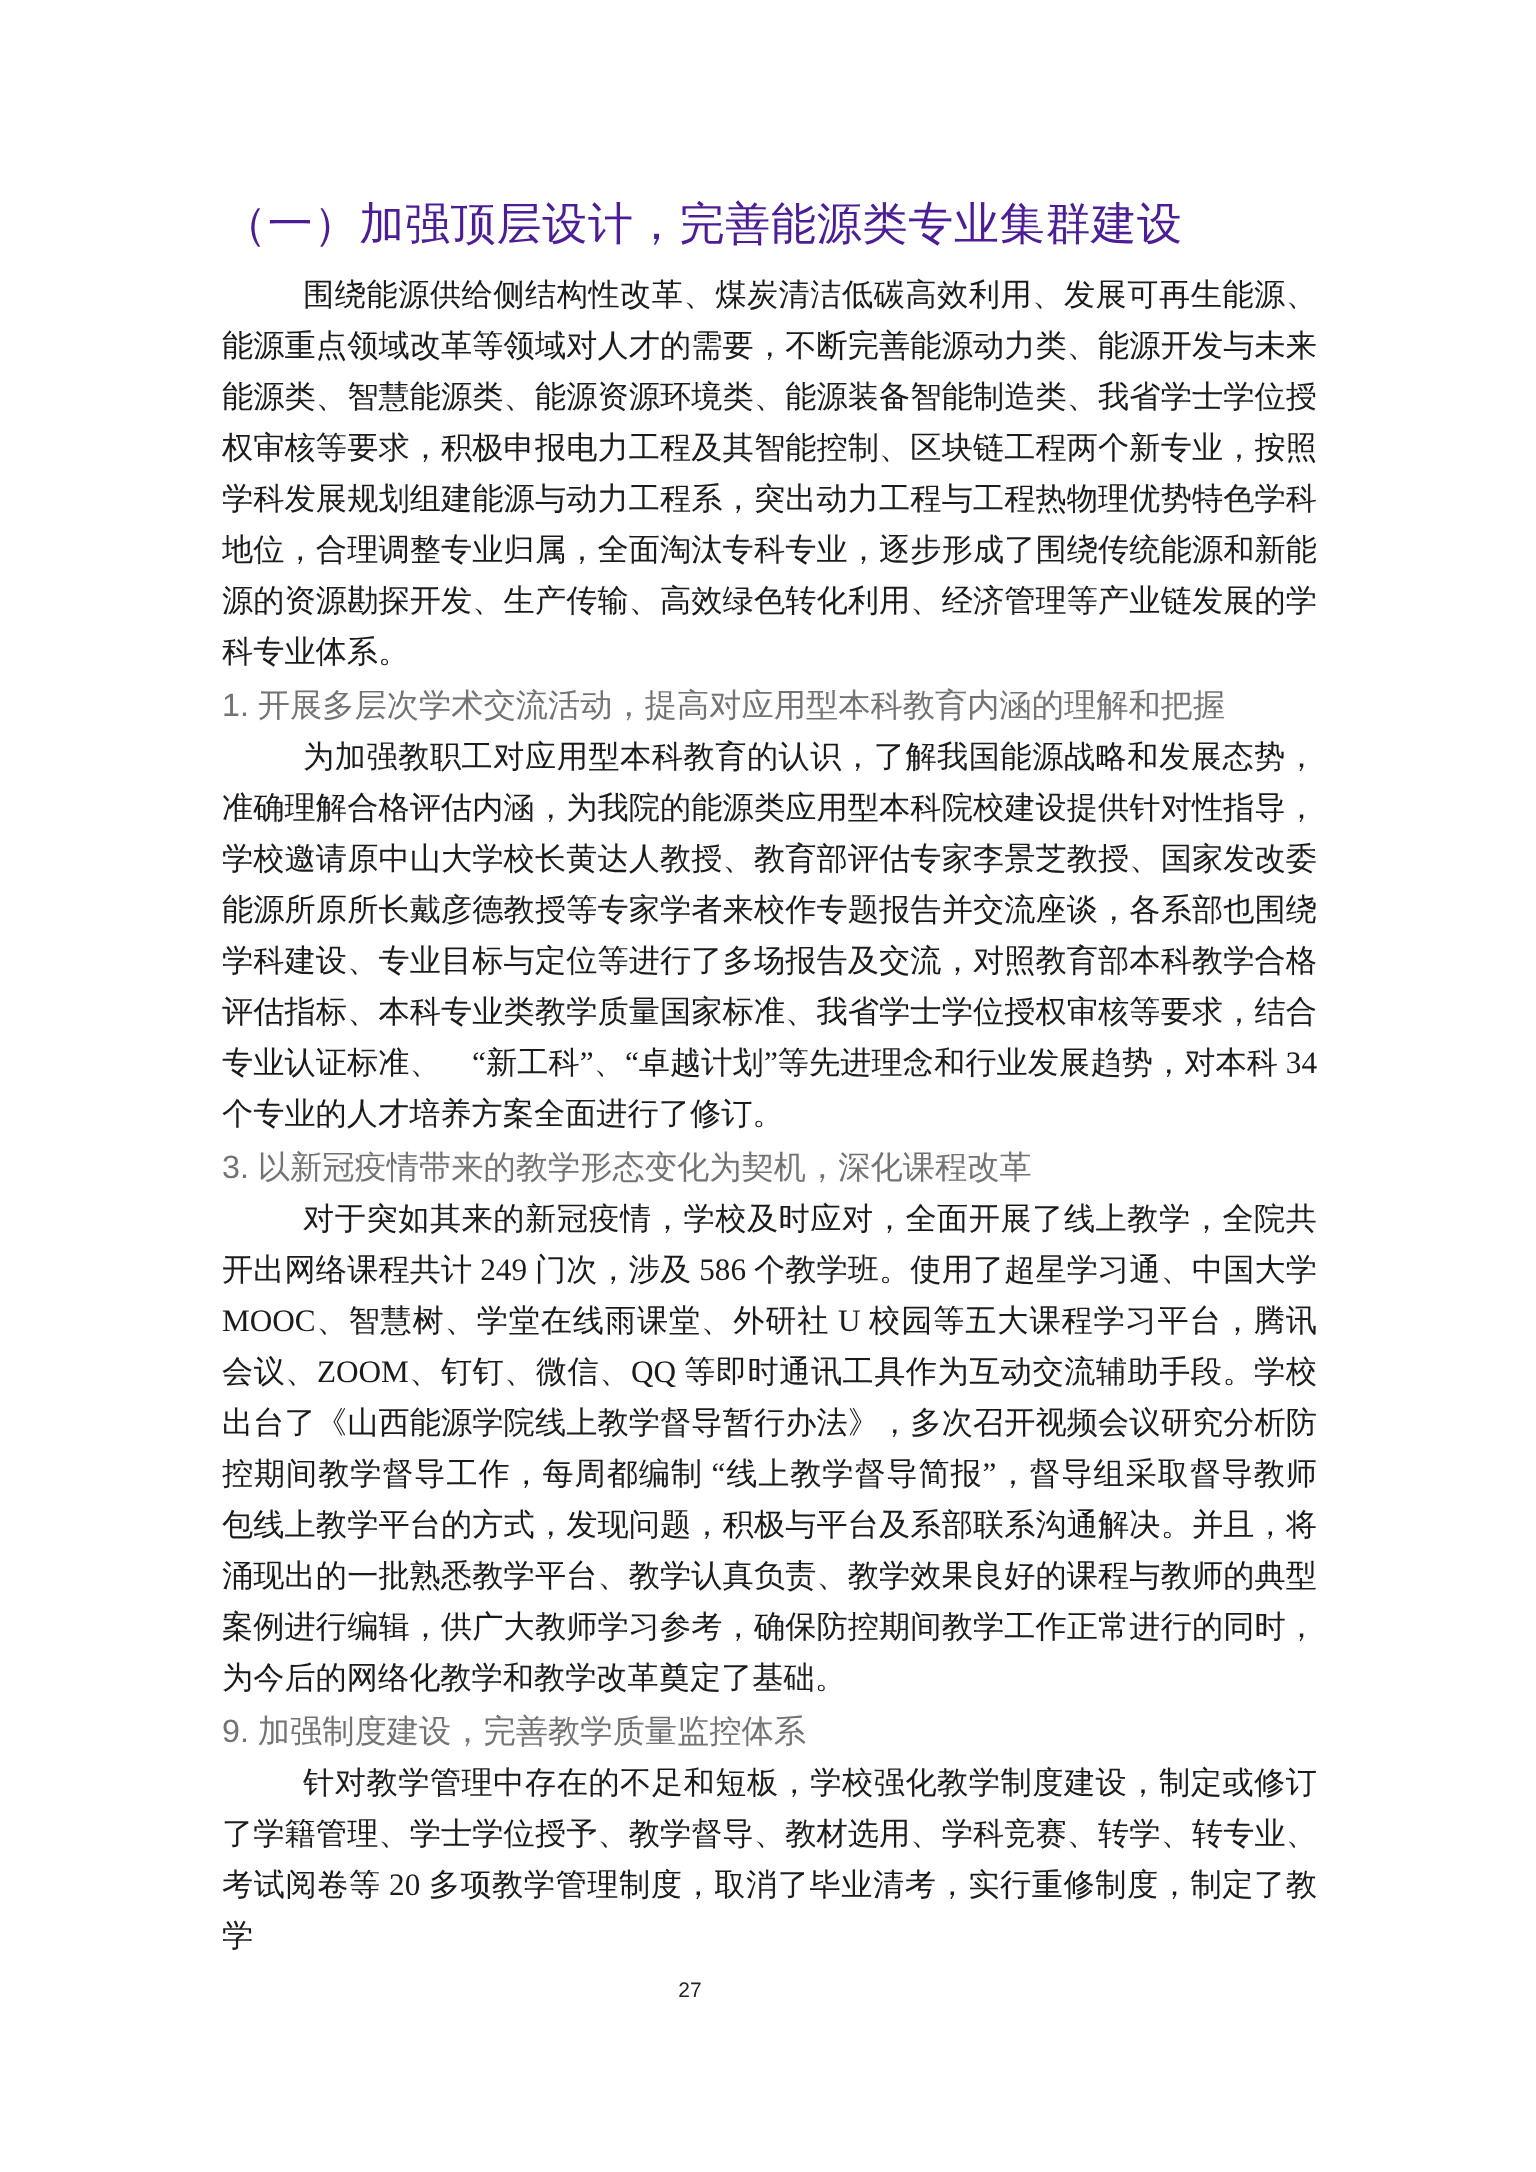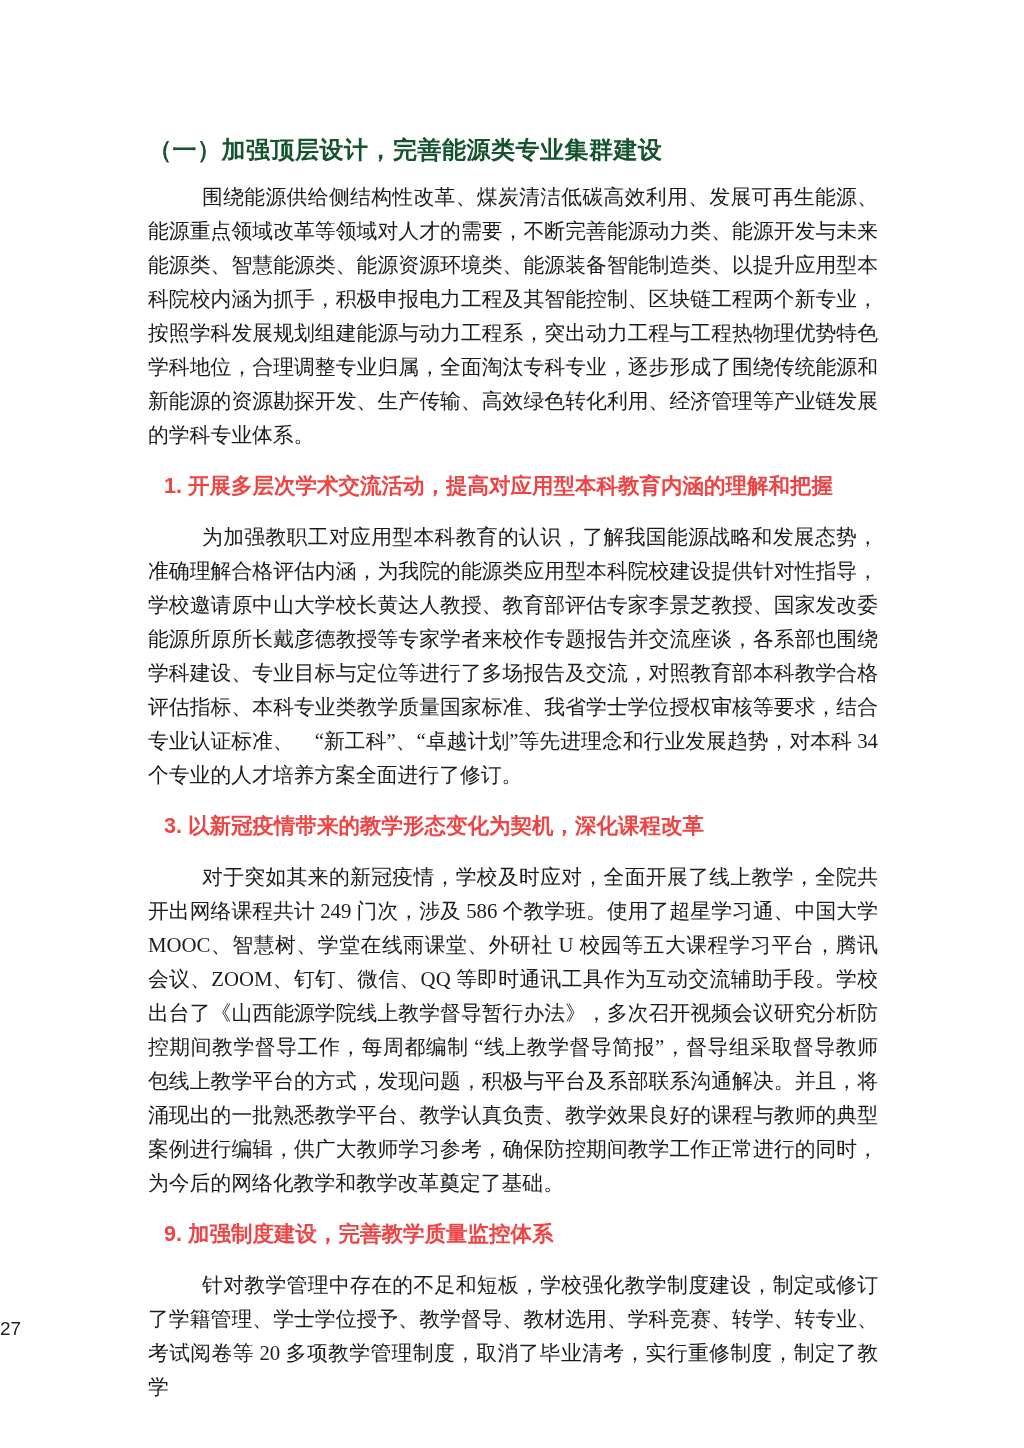--- a/index.html
+++ b/index.html
@@ -16,67 +16,68 @@
     overflow: hidden;
   }
   .content {
     position: absolute;
     left: 148px;
     top: 130px;
     width: 730px;
   }
   .h1 {
     font-family: "Liberation Sans", "DejaVu Sans", sans-serif;
-    font-weight: 700;
-    font-size: 24px;
+    font-weight: 400;
+    font-size: 30px;
     line-height: 40px;
     letter-spacing: 0.5px;
     margin: 6px 0 3px 0;
     white-space: nowrap;
-    color: #14532d;
+    color: #4c1d95;
   }
   .h1.first {
     margin-top: 0;
     margin-bottom: 10px;
   }
   .h2 {
     font-family: "Liberation Sans", "DejaVu Sans", sans-serif;
-    font-weight: 700;
+    font-weight: 400;
     font-size: 21.5px;
     line-height: 36px;
-    margin: 16px;
+    margin: 0;
     white-space: nowrap;
-    color: #ef4444;
+    color: #737373;
   }
   .para {
     font-family: "Liberation Serif", "DejaVu Serif", serif;
     font-size: 20.8px;
     line-height: 34px;
     text-align: justify;
     text-indent: 2.6em;
     margin: 0;
     color: #1b1b1b;
   }
   .footer {
     position: absolute;
     left: 0;
     top: 1318px;
     width: 920px;
+    text-align: center;
     font-family: "Liberation Sans", "DejaVu Sans", sans-serif;
-    font-size: 19px;
+    font-size: 14px;
     color: #222222;
   }
 </style>
 </head>
 <body>
 
 <div class="page">
   <div class="content">
     <h1 class="h1 first">（一）加强顶层设计，完善能源类专业集群建设</h1>
-    <p class="para">围绕能源供给侧结构性改革、煤炭清洁低碳高效利用、发展可再生能源、能源重点领域改革等领域对人才的需要，不断完善能源动力类、能源开发与未来能源类、智慧能源类、能源资源环境类、能源装备智能制造类、以提升应用型本科院校内涵为抓手，积极申报电力工程及其智能控制、区块链工程两个新专业，按照学科发展规划组建能源与动力工程系，突出动力工程与工程热物理优势特色学科地位，合理调整专业归属，全面淘汰专科专业，逐步形成了围绕传统能源和新能源的资源勘探开发、生产传输、高效绿色转化利用、经济管理等产业链发展的学科专业体系。</p>
+    <p class="para">围绕能源供给侧结构性改革、煤炭清洁低碳高效利用、发展可再生能源、能源重点领域改革等领域对人才的需要，不断完善能源动力类、能源开发与未来能源类、智慧能源类、能源资源环境类、能源装备智能制造类、我省学士学位授权审核等要求，积极申报电力工程及其智能控制、区块链工程两个新专业，按照学科发展规划组建能源与动力工程系，突出动力工程与工程热物理优势特色学科地位，合理调整专业归属，全面淘汰专科专业，逐步形成了围绕传统能源和新能源的资源勘探开发、生产传输、高效绿色转化利用、经济管理等产业链发展的学科专业体系。</p>
     <h2 class="h2">1. 开展多层次学术交流活动，提高对应用型本科教育内涵的理解和把握</h2>
     <p class="para">为加强教职工对应用型本科教育的认识，了解我国能源战略和发展态势，准确理解合格评估内涵，为我院的能源类应用型本科院校建设提供针对性指导，学校邀请原中山大学校长黄达人教授、教育部评估专家李景芝教授、国家发改委能源所原所长戴彦德教授等专家学者来校作专题报告并交流座谈，各系部也围绕学科建设、专业目标与定位等进行了多场报告及交流，对照教育部本科教学合格评估指标、本科专业类教学质量国家标准、我省学士学位授权审核等要求，结合专业认证标准、　“新工科”、“卓越计划”等先进理念和行业发展趋势，对本科 34 个专业的人才培养方案全面进行了修订。</p>
     <h2 class="h2">3. 以新冠疫情带来的教学形态变化为契机，深化课程改革</h2>
     <p class="para">对于突如其来的新冠疫情，学校及时应对，全面开展了线上教学，全院共开出网络课程共计 249 门次，涉及 586 个教学班。使用了超星学习通、中国大学 MOOC、智慧树、学堂在线雨课堂、外研社 U 校园等五大课程学习平台，腾讯会议、ZOOM、钉钉、微信、QQ 等即时通讯工具作为互动交流辅助手段。学校出台了《山西能源学院线上教学督导暂行办法》，多次召开视频会议研究分析防控期间教学督导工作，每周都编制 “线上教学督导简报”，督导组采取督导教师包线上教学平台的方式，发现问题，积极与平台及系部联系沟通解决。并且，将涌现出的一批熟悉教学平台、教学认真负责、教学效果良好的课程与教师的典型案例进行编辑，供广大教师学习参考，确保防控期间教学工作正常进行的同时，为今后的网络化教学和教学改革奠定了基础。</p>
     <h2 class="h2">9. 加强制度建设，完善教学质量监控体系</h2>
     <p class="para">针对教学管理中存在的不足和短板，学校强化教学制度建设，制定或修订了学籍管理、学士学位授予、教学督导、教材选用、学科竞赛、转学、转专业、考试阅卷等 20 多项教学管理制度，取消了毕业清考，实行重修制度，制定了教学</p>
   </div>
   <div class="footer">27</div>
 </div>
 

